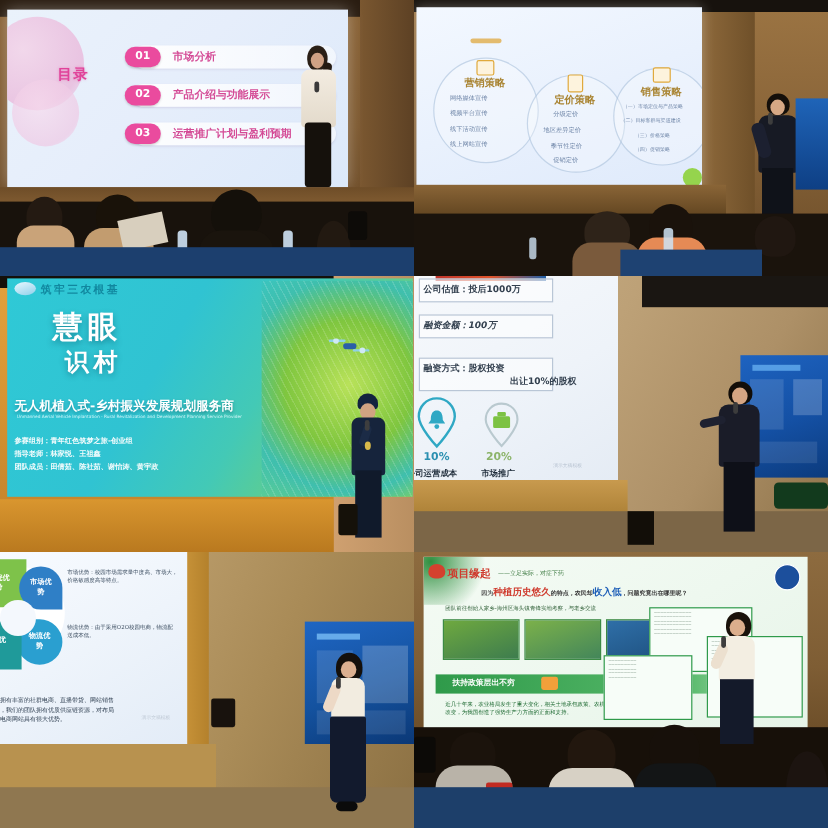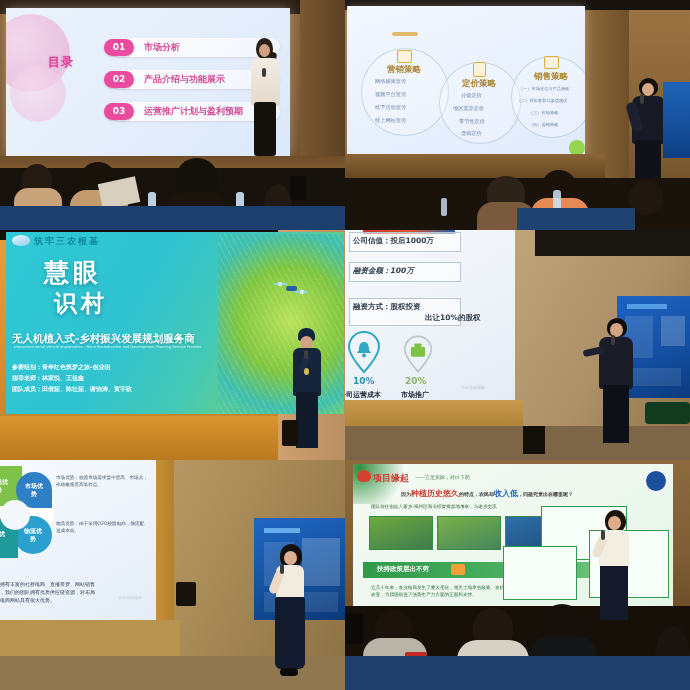--- a/index.html
+++ b/index.html
@@ -75,21 +75,21 @@
   #c3 .field{position:absolute;right:-6px;top:2px;width:132px;height:180px;
      background:radial-gradient(circle at 55% 48%, #b9e25a 0%, #7fc63f 45%, #3fbfae 75%, rgba(60,195,190,0) 100%);}
   #c3 .blades{position:absolute;right:-6px;top:2px;width:132px;height:180px;
      background:repeating-linear-gradient(62deg, rgba(255,255,255,.14) 0 1px, rgba(0,0,0,0) 1px 5px);}
   #c3 .drone{position:absolute;right:36px;top:48px;width:34px;height:13px;}
   #c3 .logo{position:absolute;left:6px;top:3px;width:18px;height:11px;border-radius:50%;
      background:linear-gradient(160deg,#eaf8ff,#8fd0ea);}
   #c3 .logot{position:absolute;left:28px;top:3px;font-size:9px;font-weight:bold;color:#0c7d96;letter-spacing:2px;white-space:nowrap;opacity:.85;}
   #c3 .t1{position:absolute;left:38px;top:24px;font-size:25px;font-weight:bold;color:#fff;letter-spacing:4px;
      text-shadow:0 2px 5px rgba(0,70,90,.45);}
-  #c3 .t2{position:absolute;left:48px;top:56px;font-size:23px;font-weight:bold;color:#fff;letter-spacing:4px;
+  #c3 .t2{position:absolute;left:48px;top:56px;font-size:20px;font-weight:bold;color:#fff;letter-spacing:4px;
      text-shadow:0 2px 5px rgba(0,70,90,.45);}
   #c3 .sub{position:absolute;left:6px;top:100px;font-size:10.5px;font-weight:bold;color:#fff;white-space:nowrap;
      text-shadow:0 1px 3px rgba(0,60,80,.4);}
   #c3 .suben{position:absolute;left:8px;top:113px;font-size:3.6px;color:#e4fbff;white-space:nowrap;opacity:.9;}
   #c3 .meta{position:absolute;left:6px;font-size:6px;color:#ffffff;white-space:nowrap;font-weight:bold;opacity:.95;}
   #c3 .m1{top:131px;} #c3 .m2{top:142px;} #c3 .m3{top:153px;}
   #c3 .floor{position:absolute;left:0;top:186px;width:278px;height:44px;background:linear-gradient(180deg,#d9962f,#b9791f);}
   #c3 .spk{position:absolute;left:292px;top:98px;width:30px;height:122px;}
 
   

